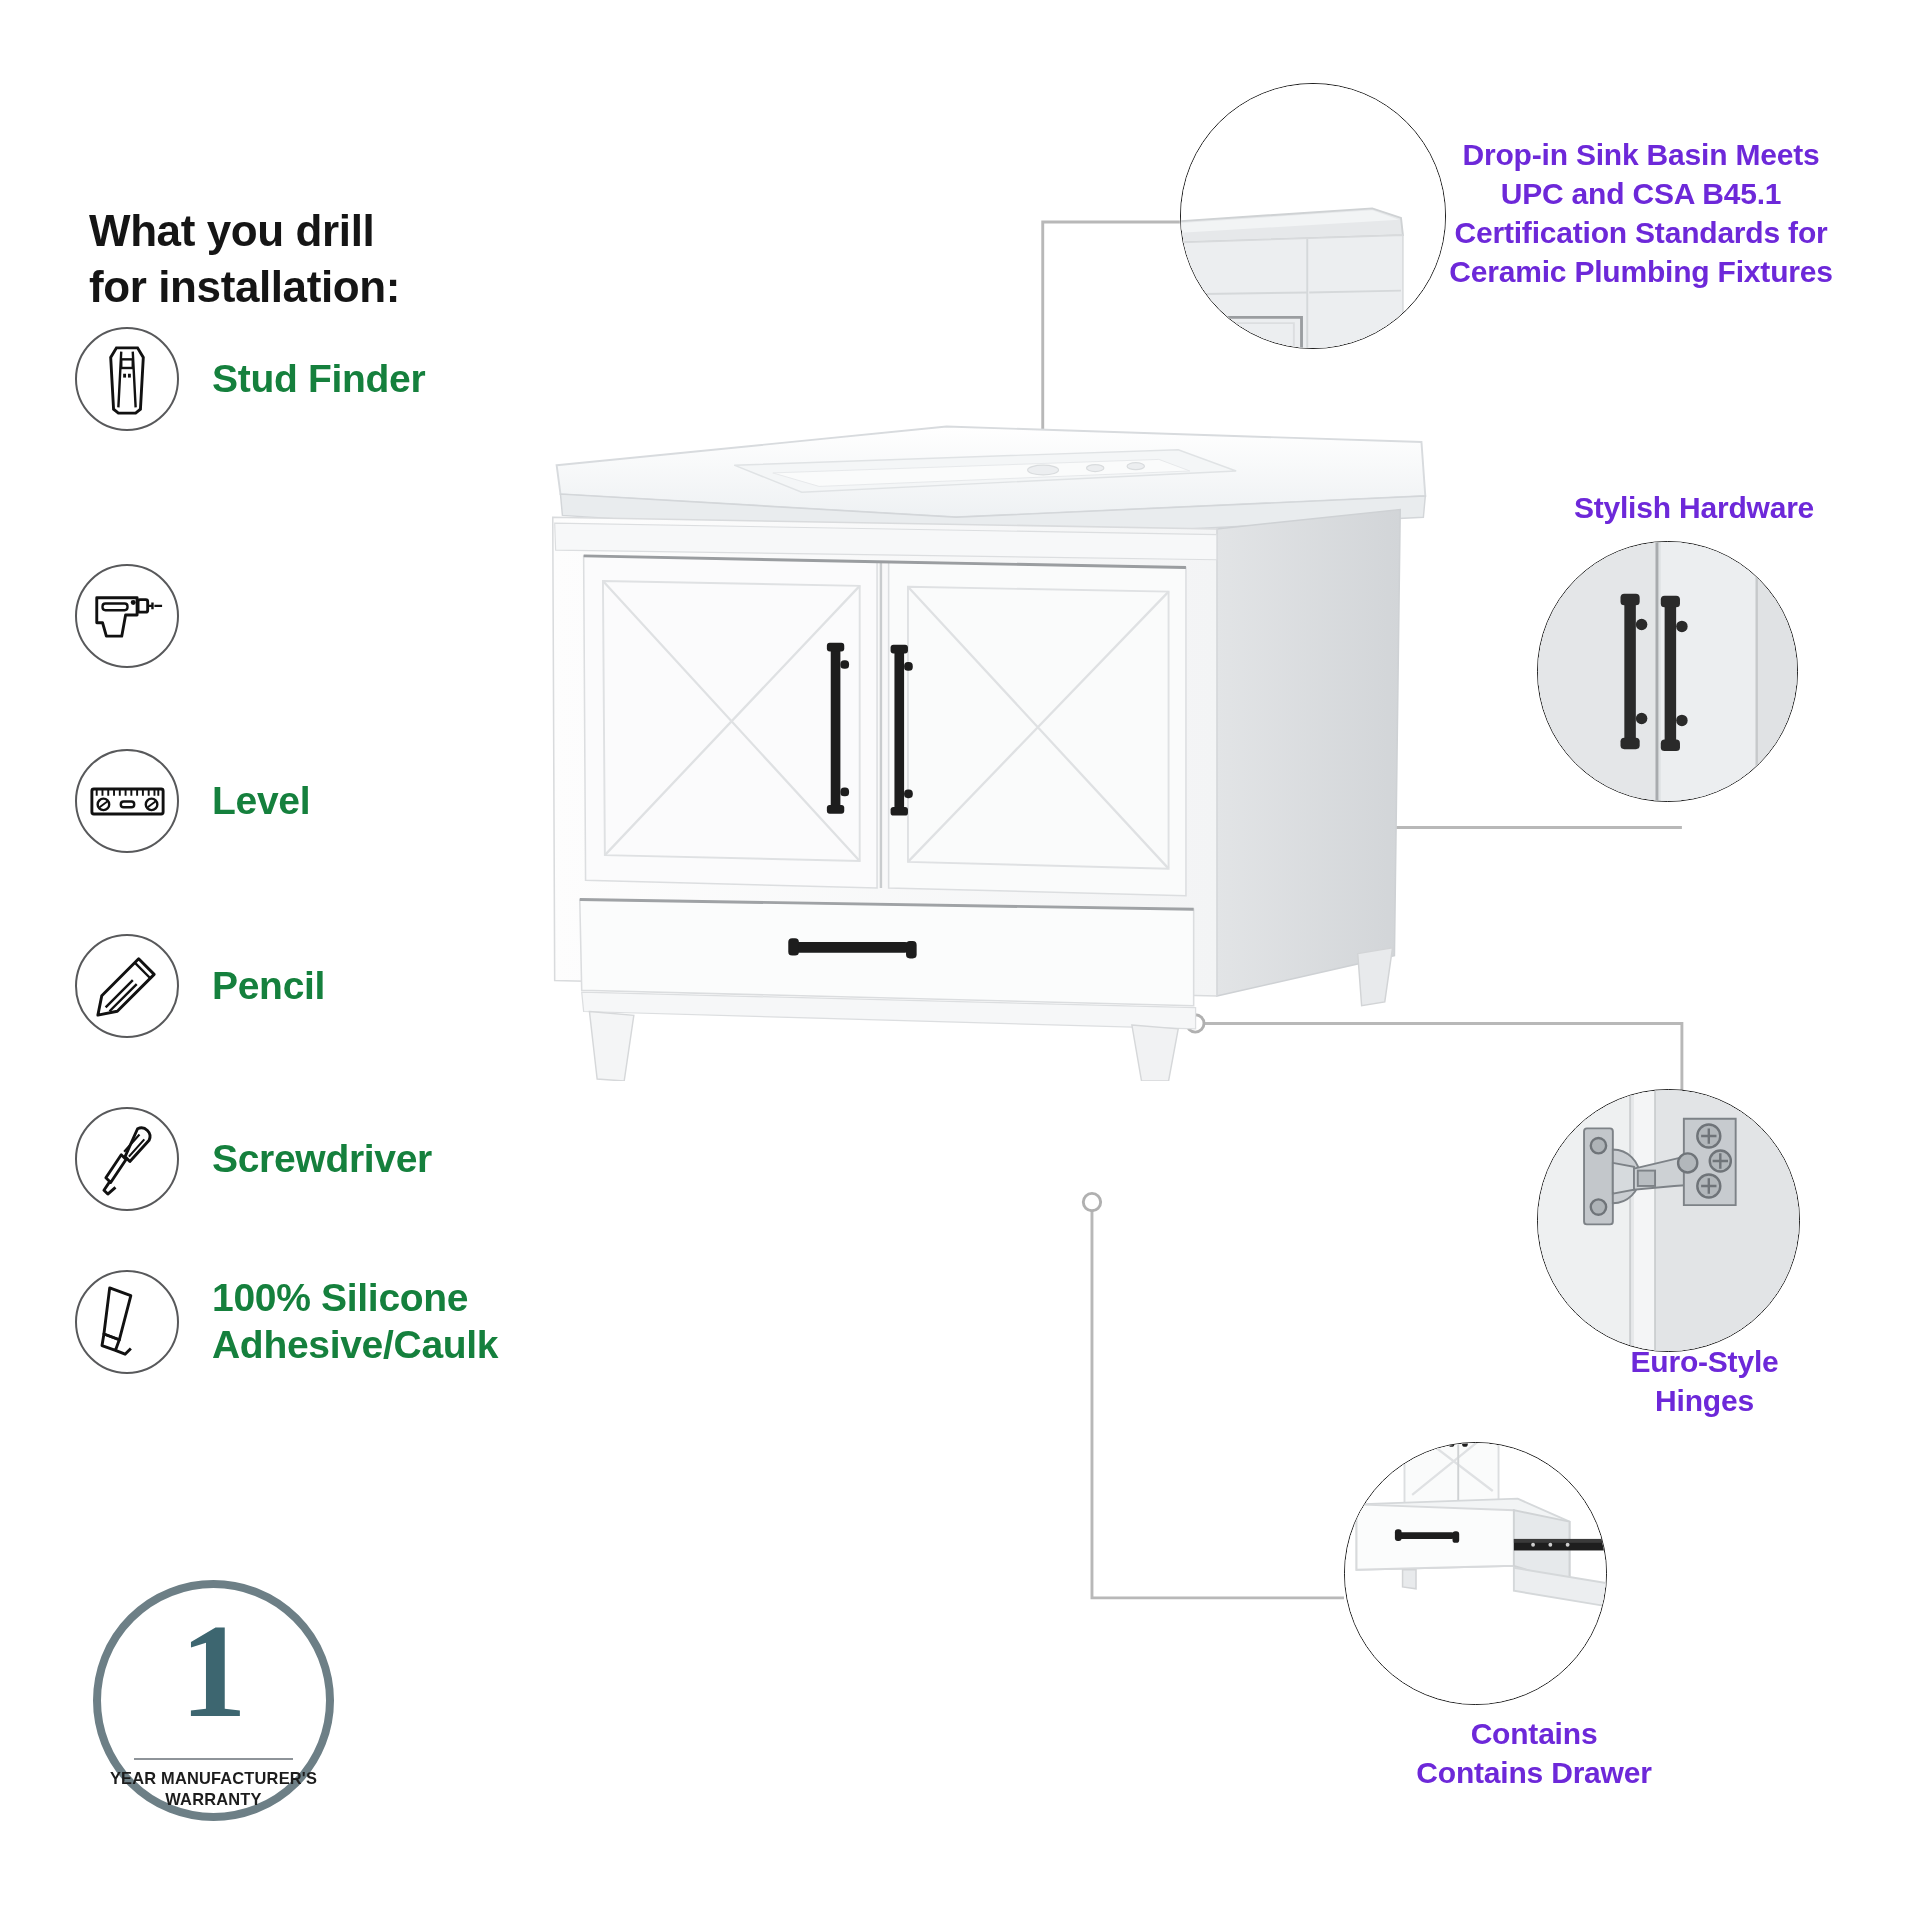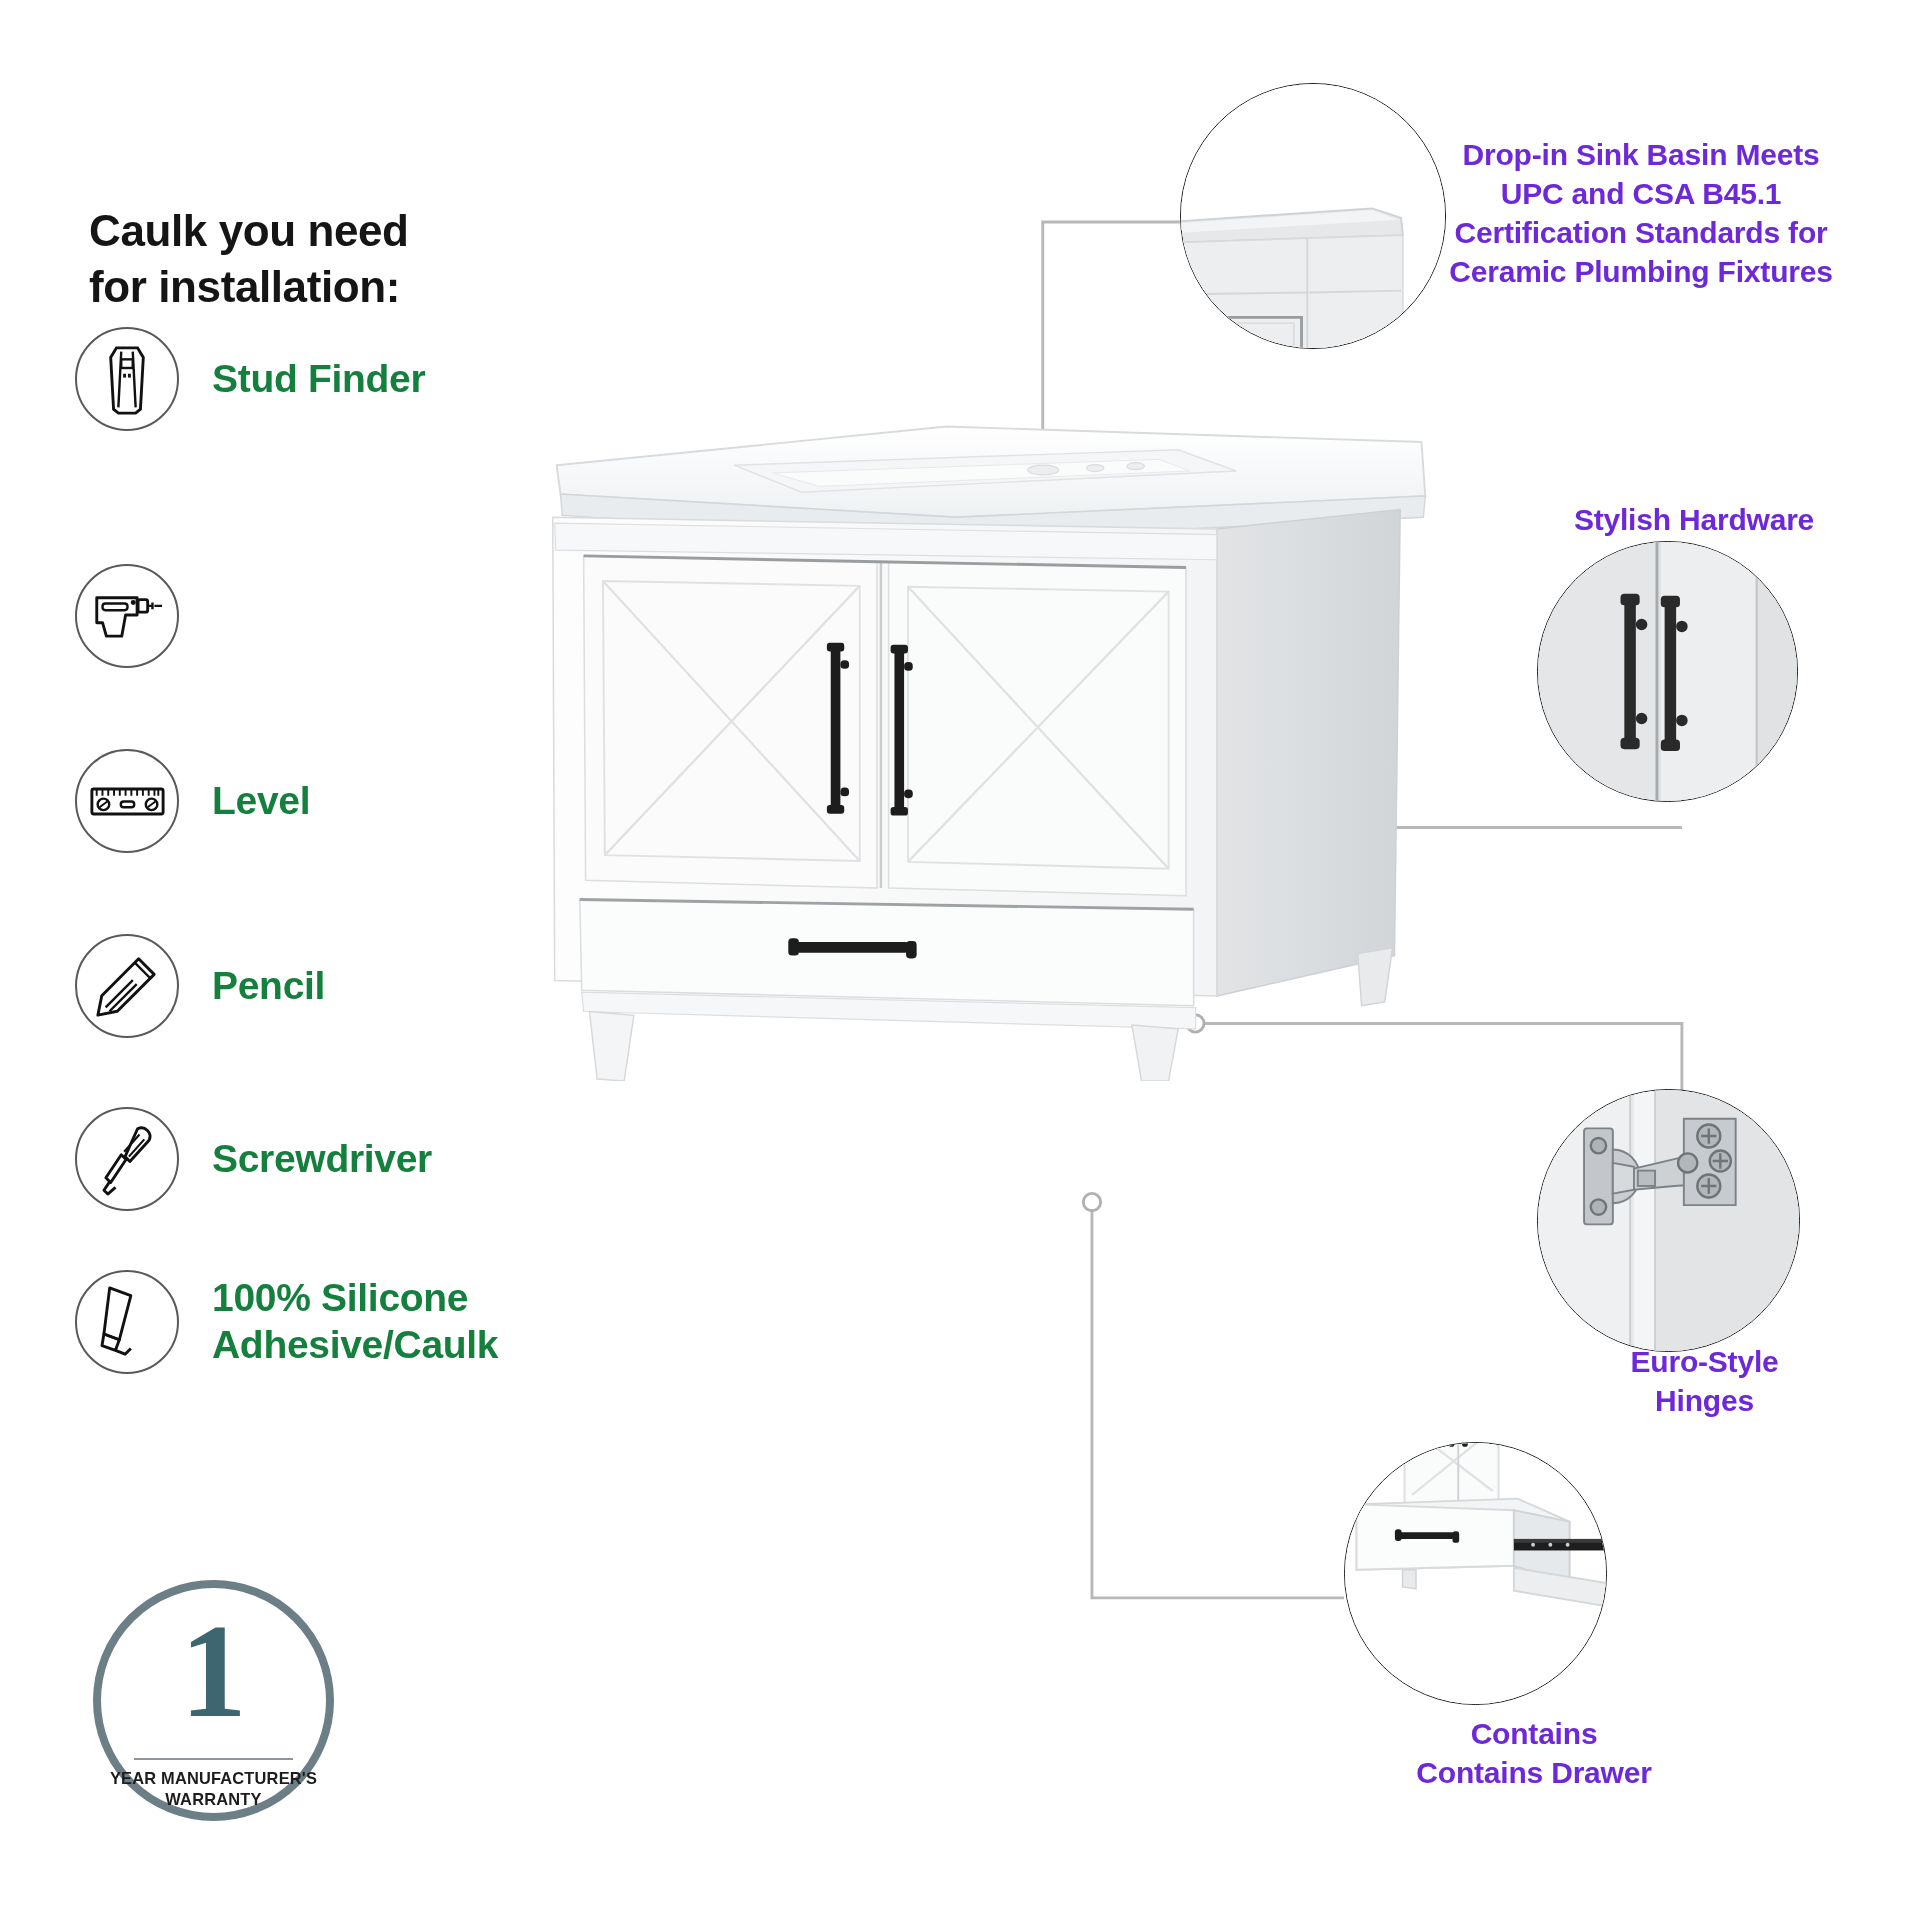--- a/index.html
+++ b/index.html
@@ -141,21 +141,21 @@
     font-size: 30px;
     font-weight: 700;
     line-height: 1.3;
     letter-spacing: -0.2px;
     color: #6d28d9;
   }
   #cap-sink {
     left: 1419px; top: 135px; width: 444px;
     font-size: 30px;
   }
-  #cap-hardware { left: 1501px; top: 488px; width: 386px; margin-top: 12px; }
+  #cap-hardware { left: 1501px; top: 488px; width: 386px; }
   #cap-hinges   { left: 1521px; top: 1342px; width: 367px; }
   #cap-drawer   { left: 1331px; top: 1714px; width: 406px; }
 
   
   #leaders { position: absolute; left: 0; top: 0; width: 1931px; height: 1931px; pointer-events: none; }
 </style>
 </head>
 <body>
 
 <div id="stage">
@@ -173,21 +173,21 @@
     </g>
     <g fill="#ffffff" stroke="#b0b0b0" stroke-width="3">
       <circle cx="1080" cy="487" r="9"></circle>
       <circle cx="947" cy="857" r="9"></circle>
       <circle cx="1238" cy="1060" r="9"></circle>
       <circle cx="1131" cy="1245" r="9"></circle>
     </g>
   </svg>
 
   <div class="abs" id="tools-heading">
-    <div>Caulk you need</div>
+    <div>What you drill</div>
     <div>for installation:</div>
   </div>
 
   <div class="tool-row" style="top:321px">
     <div class="tool-circle">
       <svg width="60" height="71" viewBox="0 0 62 74">
         <path d="M20 4 h22 l6 10 -3 54 -5 4 h-18 l-5 -4 -3 -54 z" fill="none" stroke="#111" stroke-width="3"></path>
         <path d="M25 8 l-3 58 M37 8 l3 58" fill="none" stroke="#111" stroke-width="2.5"></path>
         <rect x="25" y="16" width="12" height="9" fill="none" stroke="#111" stroke-width="2.5"></rect>
         <rect x="27" y="31" width="3" height="4" fill="#111"></rect>

